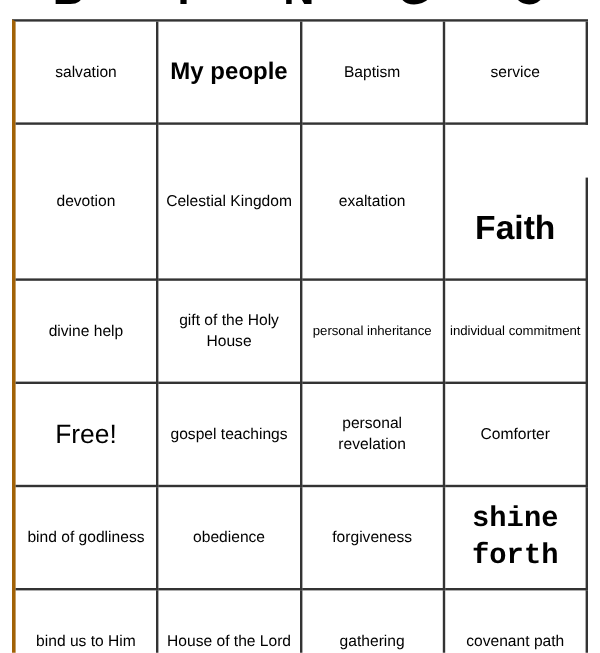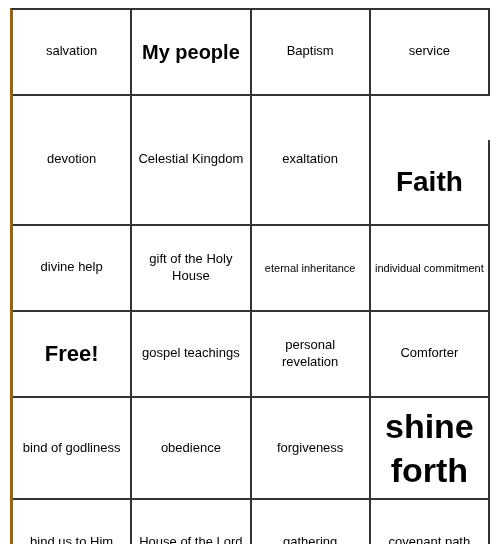--- a/index.html
+++ b/index.html
@@ -49,25 +49,26 @@
       font-size: 28px;
       font-weight: bold;
       margin-top: 44px;
     }
     .bingo-cell.medium-text {
       font-size: 20px;
       font-weight: bold;
     }
     .bingo-cell.free {
       font-size: 22px;
-      font-weight: bold;
+      font-weight: normal;
     }
     .bingo-cell.shine-forth {
-      font-size: 34px;
+      font-size: 24px;
       font-weight: bold;
+      font-family: Liberation Mono, monospace;
     }
   </style>
 </head>
 <body>
 
 <div class="bingo-card">
   <div class="bingo-header">
     <div class="bingo-header-cell">B</div>
     <div class="bingo-header-cell">I</div>
     <div class="bingo-header-cell">N</div>
@@ -78,21 +79,21 @@
   <div class="bingo-cell">salvation</div>
       <div class="bingo-cell medium-text">My people</div>
       <div class="bingo-cell">Baptism</div>
       <div class="bingo-cell">service</div>
       <div class="bingo-cell">devotion</div>
       <div class="bingo-cell">Celestial Kingdom</div>
       <div class="bingo-cell">exaltation</div>
       <div class="bingo-cell large-text">Faith</div>
       <div class="bingo-cell">divine help</div>
       <div class="bingo-cell">gift of the Holy House</div>
-      <div class="bingo-cell" style="font-size: 11px;">eternal inheritance</div>
+      <div class="bingo-cell" style="font-size: 11px;">personal inheritance</div>
       <div class="bingo-cell" style="font-size: 11px;">individual commitment</div>
       <div class="bingo-cell free">Free!</div>
       <div class="bingo-cell">gospel teachings</div>
       <div class="bingo-cell">personal revelation</div>
       <div class="bingo-cell">Comforter</div>
       <div class="bingo-cell">bind of godliness</div>
       <div class="bingo-cell">obedience</div>
       <div class="bingo-cell">forgiveness</div>
       <div class="bingo-cell shine-forth">shine forth</div>
       <div class="bingo-cell">bind us to Him</div>

